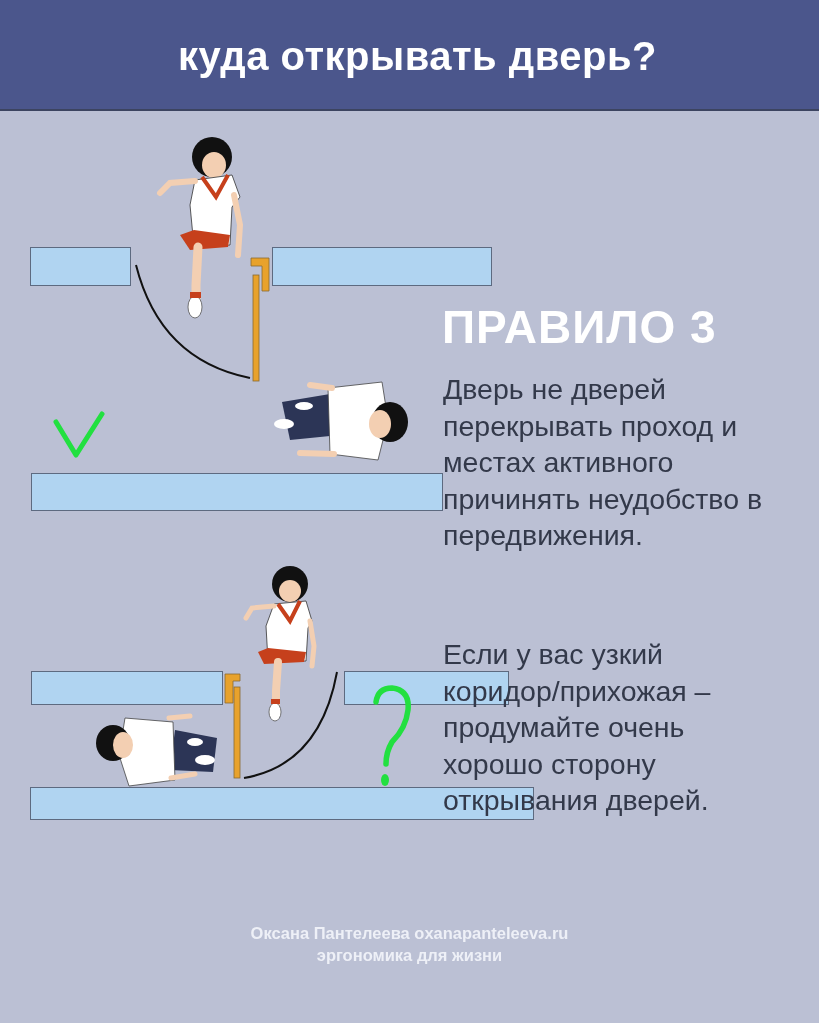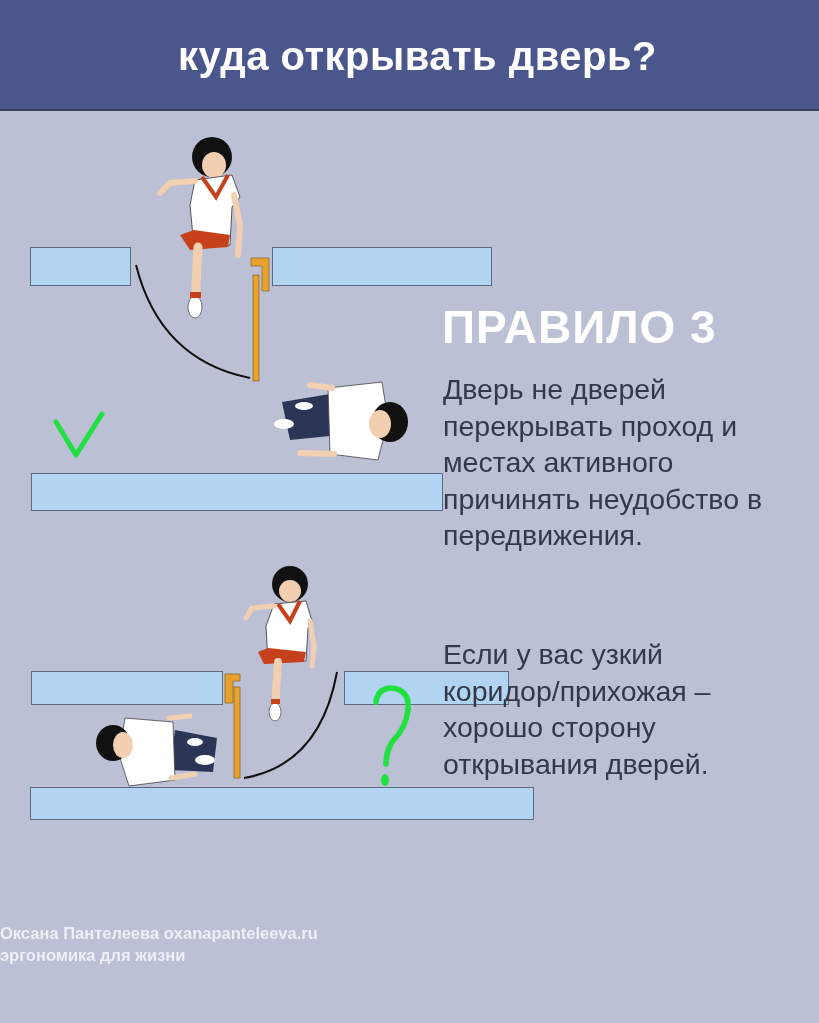--- a/index.html
+++ b/index.html
@@ -3,21 +3,21 @@
 <meta charset="utf-8">
 <style>
   html,body{margin:0;padding:0;}
   body{width:819px;height:1023px;background:#bbc0d4;position:relative;overflow:hidden;font-family:"Liberation Sans",sans-serif;}
   .header{position:absolute;left:0;top:0;width:819px;height:109px;background:#4b568c;border-bottom:2px solid #3c4460;}
   .header h1{margin:0;position:absolute;left:16px;right:0;top:34px;text-align:center;color:#fff;font-weight:bold;font-size:40px;letter-spacing:0.5px;font-family:"Liberation Sans",sans-serif;}
   .wall{position:absolute;background:#b0d4f1;border:1.5px solid #5d6a80;box-sizing:border-box;}
   .rule-title{position:absolute;left:442px;top:300px;color:#fff;font-weight:bold;font-size:46px;letter-spacing:1px;}
   .para{position:absolute;left:443px;color:#33394a;font-size:28.5px;line-height:36.5px;}
   .para div{white-space:nowrap;}
-  .footer{position:absolute;left:0;right:0;top:922px;text-align:left;color:#eef0f7;font-weight:bold;font-size:16.5px;line-height:22px;}
+  .footer{position:absolute;left:0;right:0;top:922px;text-align:center;color:#eef0f7;font-weight:bold;font-size:16.5px;line-height:22px;}
   svg{position:absolute;overflow:visible;}
 </style>
 </head>
 <body>
 
 <div class="header">
   <h1>куда открывать дверь?</h1>
 </div>
 
 <div>
@@ -107,20 +107,21 @@
 
   <svg style="left:368px;top:684px;" width="50" height="110">
     <path d="M8 18 Q10 4 24 4 Q42 6 40 26 Q38 44 24 58 Q18 68 18 80" fill="none" stroke="#22e040" stroke-width="5.5" stroke-linecap="round"></path>
     <ellipse cx="17" cy="96" rx="4" ry="6" fill="#22e040"></ellipse>
   </svg>
 </div>
 
 <div class="para" style="top:602px;margin-top:34px;">
   <div>Если у вас узкий</div>
   <div>коридор/прихожая –</div>
+  <div>продумайте очень</div>
   <div>хорошо сторону</div>
   <div>открывания дверей.</div>
 </div>
 
 <div class="footer">
   <div>Оксана Пантелеева oxanapanteleeva.ru</div>
   <div>эргономика для жизни</div>
 </div>
 
 </body></html>

